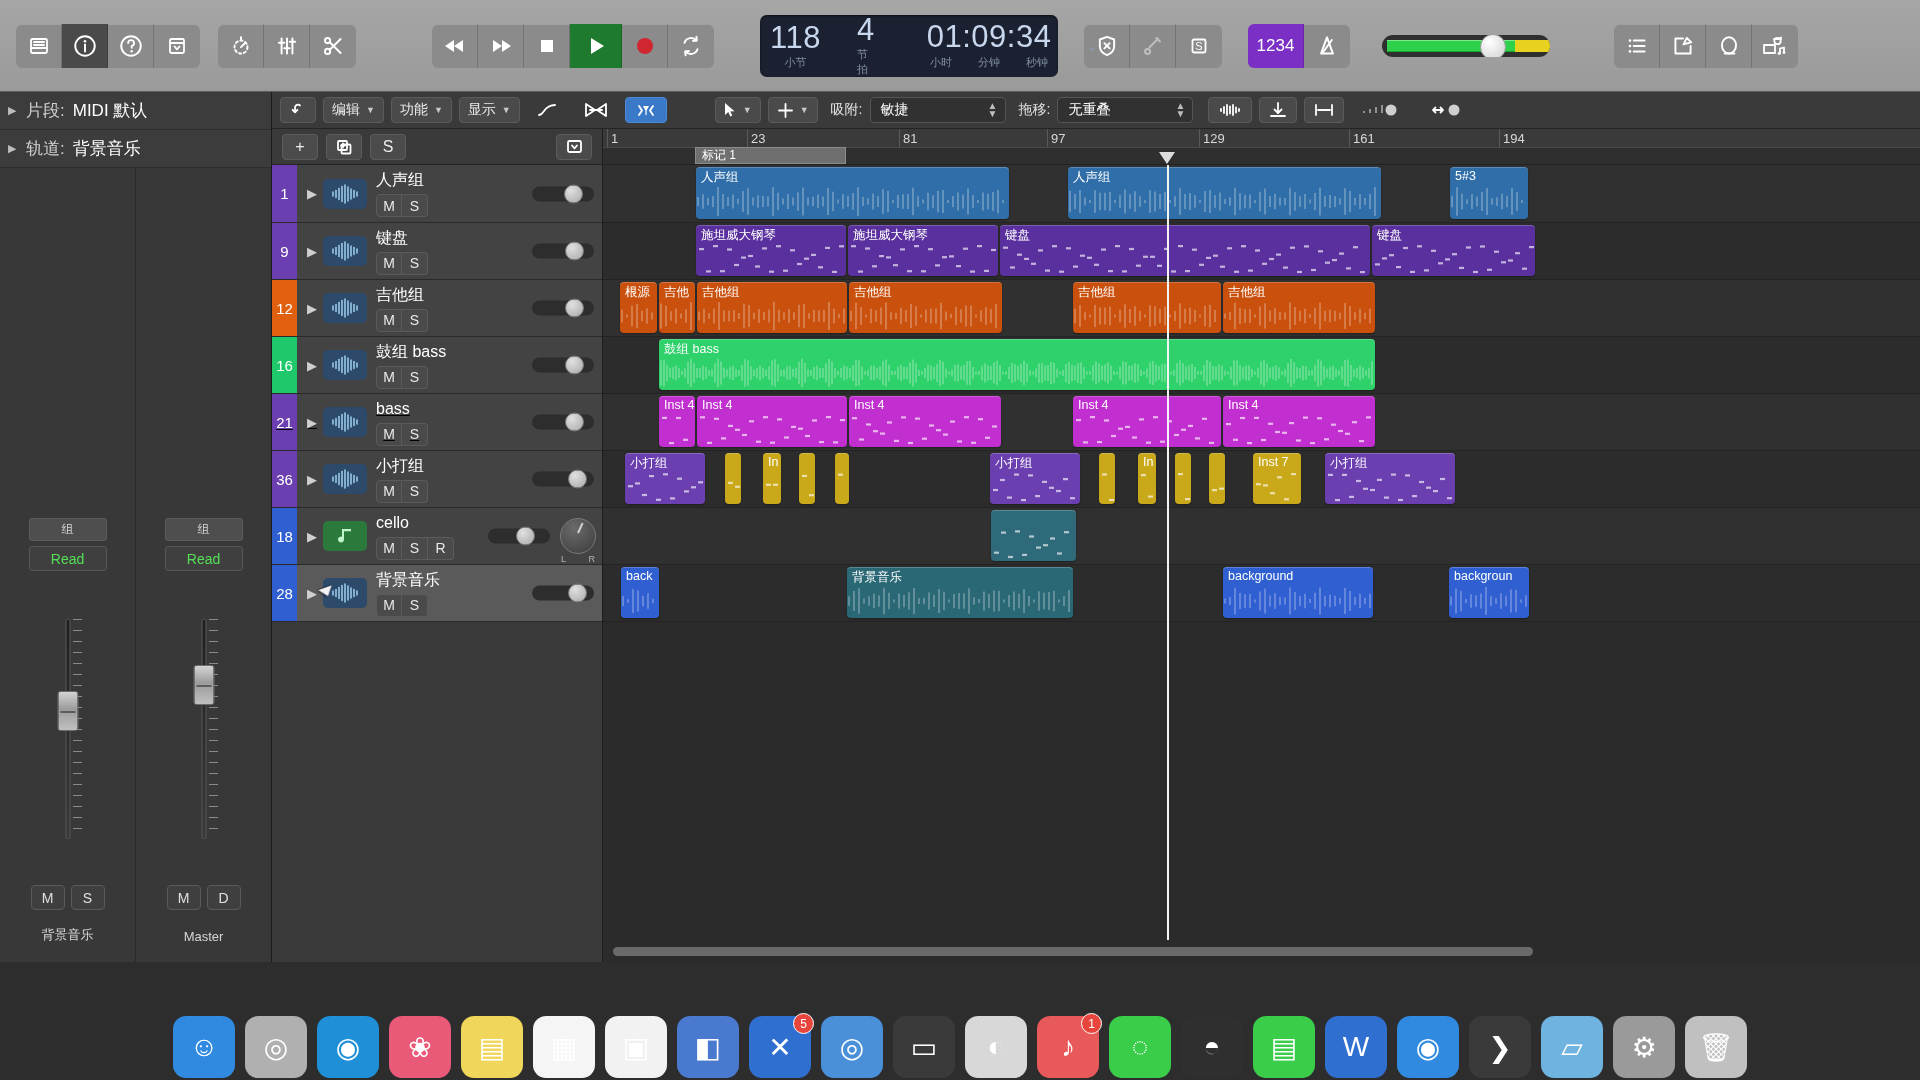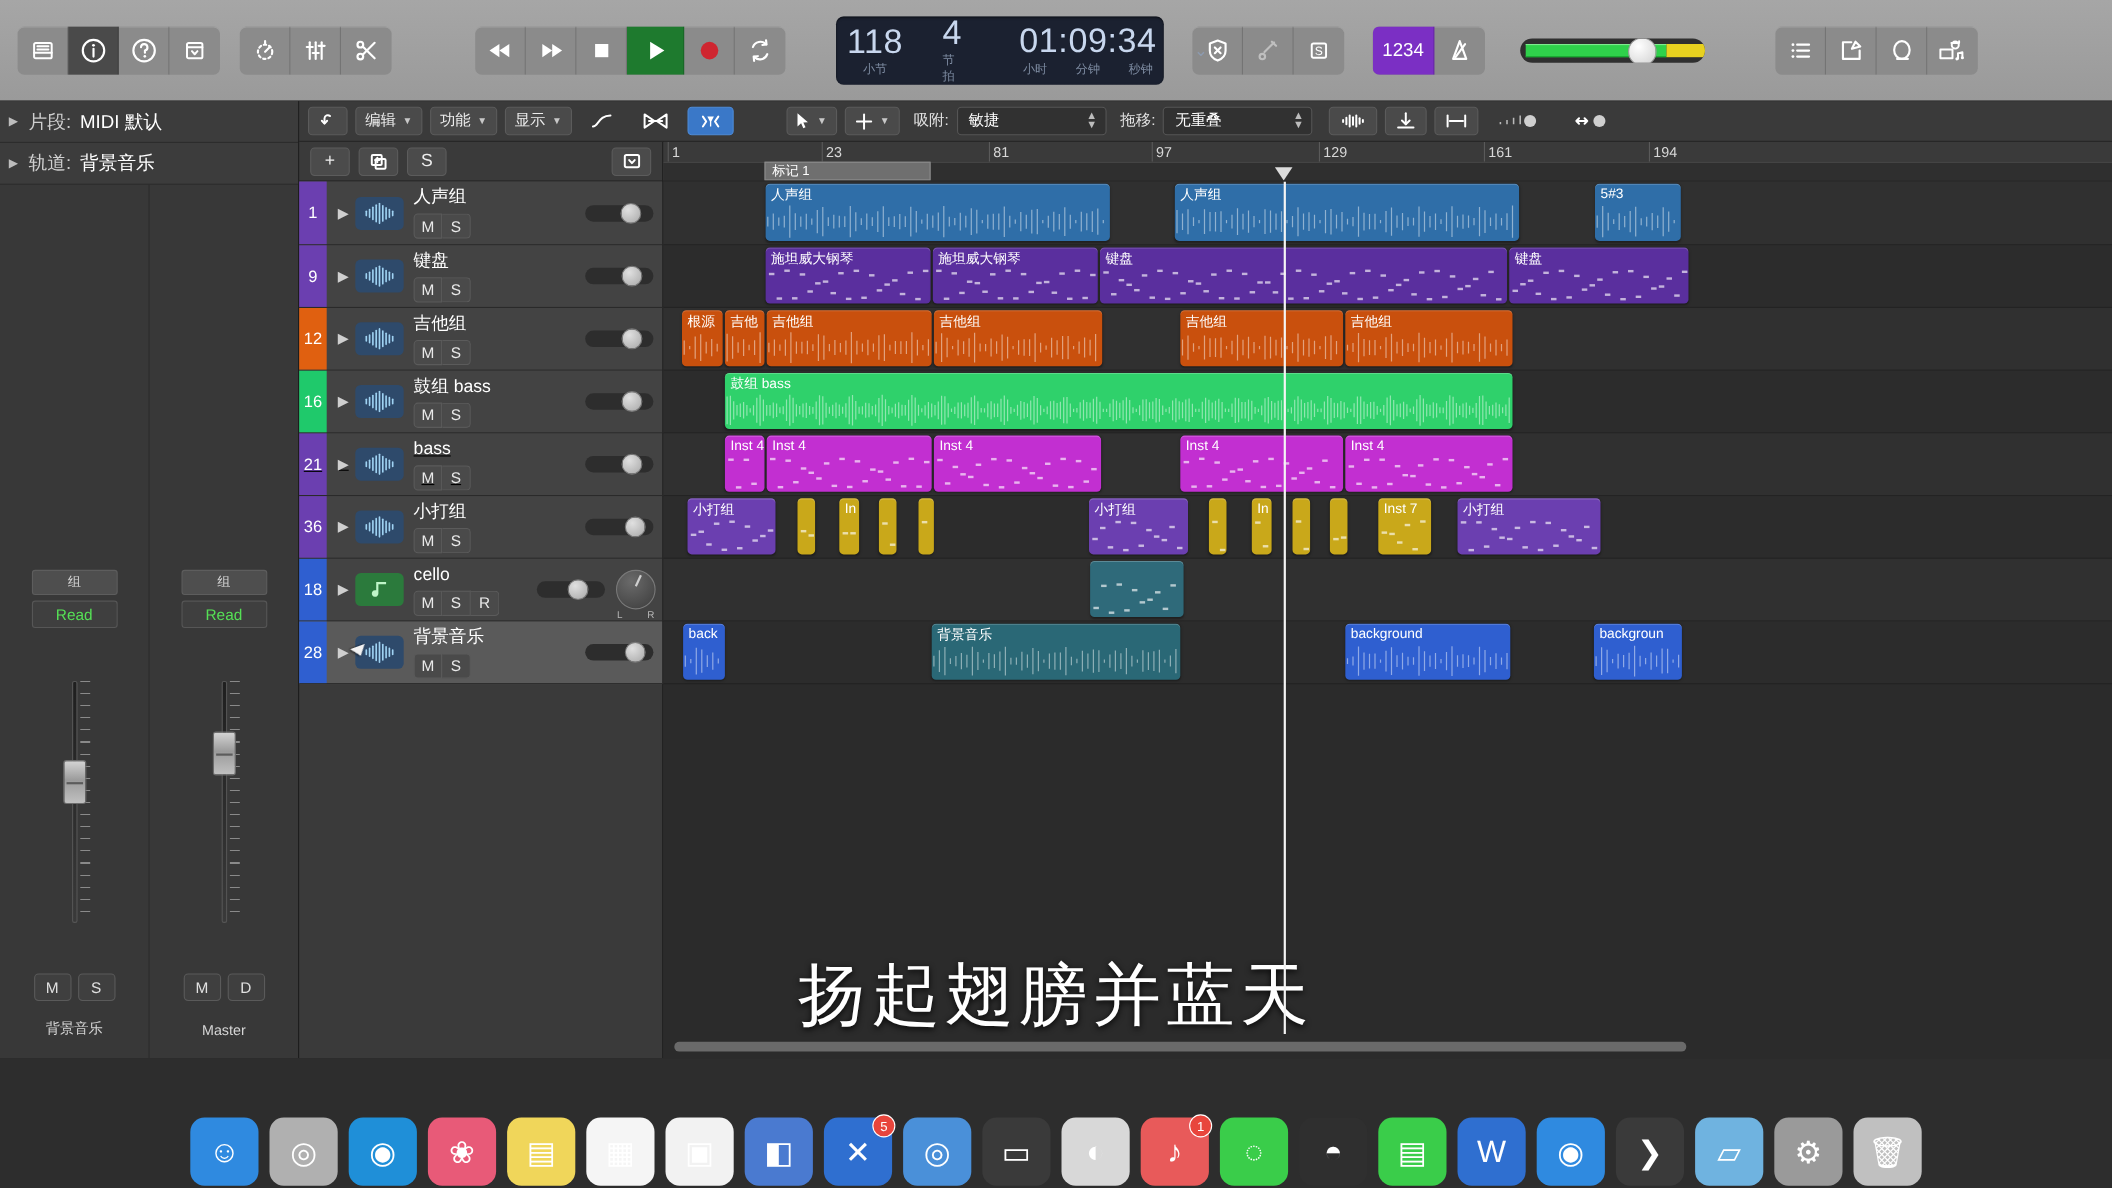--- a/index.html
+++ b/index.html
@@ -1464,21 +1464,20 @@
       </div>
 
       <div class="hscroll">
         <div class="hscroll-thumb" style="margin-left:0; width:920px;"></div>
       </div>
     </div>
   </div>
 
   <div class="cursor-arrow"></div>
 
-  <div class="subtitle">扬起翅膀并蓝天</div>
 
   <div class="dock">
     <div id="dock-items" style="display:flex; align-items:flex-end; gap:10px;">
         <div class="dock-ico" style="background: rgb(47, 138, 224);">
           <span>☺</span>
         </div>
         <div class="dock-ico" style="background: rgb(176, 176, 176);">
           <span>◎</span>
         </div>
         <div class="dock-ico" style="background: rgb(31, 143, 216);">

